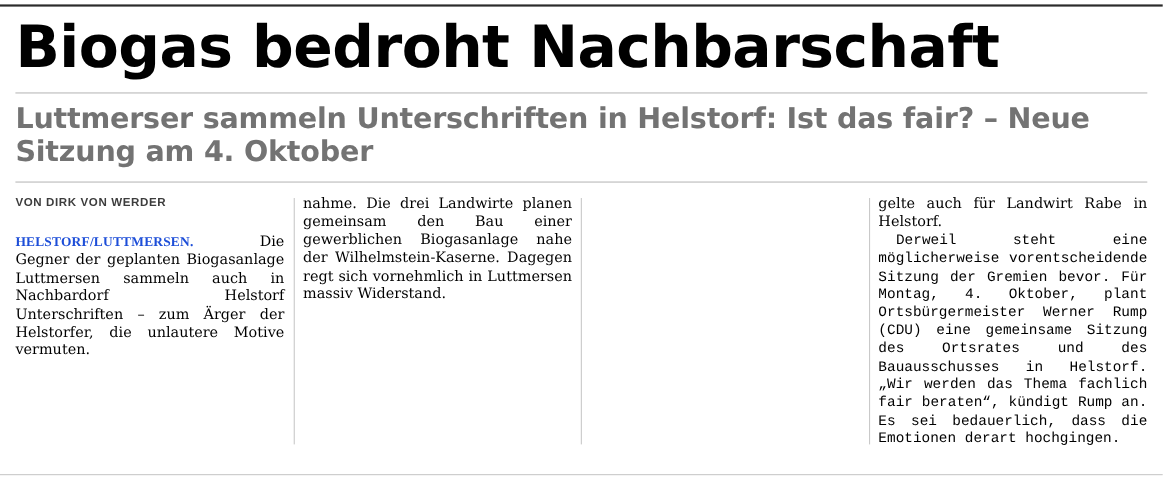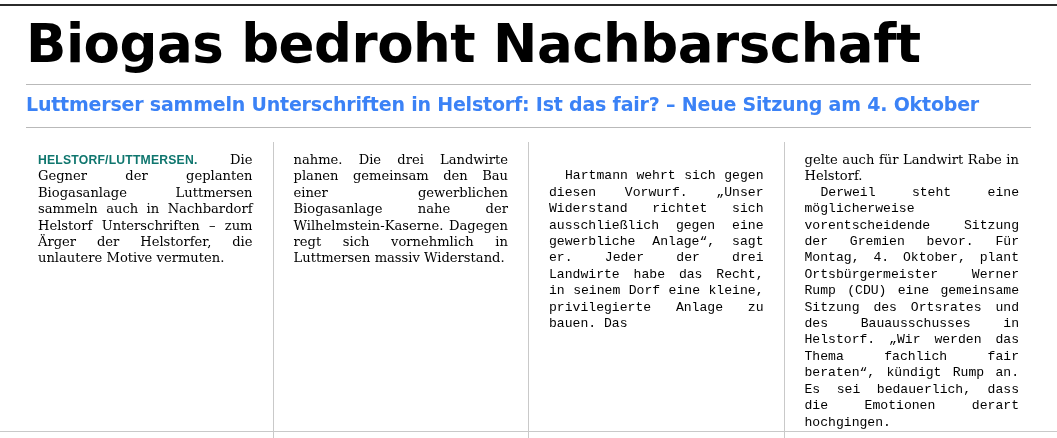--- a/index.html
+++ b/index.html
@@ -12,21 +12,21 @@
     height: 438px;
     font-family: "Liberation Sans", sans-serif;
     color: #000000;
     overflow: hidden;
   }
   .page {
     position: relative;
     width: 1057px;
     height: 438px;
     box-sizing: border-box;
-    padding: 0 26px;
+    padding: 0 14px;
   }
   .top-rule {
     position: absolute;
     left: 0;
     top: 4px;
     width: 1057px;
     height: 2px;
     background: #2b2b2b;
   }
   .headline {
@@ -41,24 +41,24 @@
   }
   .subhead-rule {
     width: 100%;
     height: 1px;
     background: #b9b9b9;
     margin: 12px 0 0 0;
   }
   .subhead {
     margin: 0;
     padding-top: 9px;
-    font-size: 19px;
+    font-size: 26px;
     line-height: 1.15;
     font-weight: bold;
-    color: #3b82f6;
+    color: #737373;
     font-family: "DejaVu Sans", sans-serif;
     letter-spacing: -0.2px;
   }
   .subhead-rule-2 {
     width: 100%;
     height: 1px;
     background: #b9b9b9;
     margin: 11px 0 0 0;
   }
   .columns {
@@ -85,28 +85,28 @@
     color: #3d3d3d;
     margin-bottom: 22px;
     font-family: "Liberation Sans", sans-serif;
   }
   .body-text {
     font-size: 13.1px;
     line-height: 16.4px;
     text-align: justify;
     font-family: "DejaVu Serif", serif;
     hyphens: manual;
-    margin: 12px;
+    margin: 0;
   }
   .dateline {
-    font-family: Liberation Sans, sans-serif;
+    font-family: Liberation Serif, serif;
     font-weight: bold;
     font-size: 12.2px;
     letter-spacing: 0.2px;
-    color: #0f766e;
+    color: #1d4ed8;
   }
   .indent {
     text-indent: 16px;
     display: block;
     font-family: Liberation Mono, monospace;
   }
   .bottom-rule {
     position: absolute;
     left: 0;
     bottom: 6px;
@@ -126,37 +126,37 @@
 
   <div class="subhead-rule"></div>
 
   <h2 class="subhead">Luttmerser sammeln Unterschriften in Helstorf: Ist das fair? – Neue Sitzung am 4. Oktober</h2>
 
   <div class="subhead-rule-2"></div>
 
   <div class="columns">
 
     <div class="col">
+      <div class="byline">VON DIRK VON WERDER</div>
       <p class="body-text">
         <span class="dateline">HELSTORF/LUTTMERSEN.</span><span>&nbsp;&nbsp;</span><span>Die Gegner der geplanten Biogasanlage Luttmersen sammeln auch in Nachbardorf Helstorf Unterschriften – zum Ärger der Helstorfer, die unlautere Motive vermuten.</span><br>
       </p>
     </div>
 
     <div class="col">
       <div class="col-rule"></div>
       <p class="body-text">
         <span>nahme. Die drei Landwirte planen gemeinsam den Bau einer gewerblichen Biogasanlage nahe der Wilhelmstein-Kaserne. Dagegen regt sich vornehmlich in Luttmersen massiv Widerstand.</span><br>
       </p>
     </div>
 
     <div class="col">
       <div class="col-rule"></div>
       <p class="body-text">
         <br>
-        <span class="indent">Hartmann wehrt sich gegen diesen Vorwurf. „Unser Widerstand richtet sich ausschließlich gegen eine gewerbliche Anlage“, sagt er. Jeder der drei Landwirte habe das Recht, in seinem Dorf eine kleine, privilegierte Anlage zu bauen. Das</span>
       </p>
     </div>
 
     <div class="col">
       <div class="col-rule"></div>
       <p class="body-text">
         <span>gelte auch für Landwirt Rabe in Helstorf.</span><br>
         <span class="indent">Derweil steht eine möglicherweise vorentscheidende Sitzung der Gremien bevor. Für Montag, 4. Oktober, plant Ortsbürgermeister Werner Rump (CDU) eine gemeinsame Sitzung des Ortsrates und des Bauausschusses in Helstorf. „Wir werden das Thema fachlich fair beraten“, kündigt Rump an. Es sei bedauerlich, dass die Emotionen derart hochgingen.</span>
       </p>
     </div>

